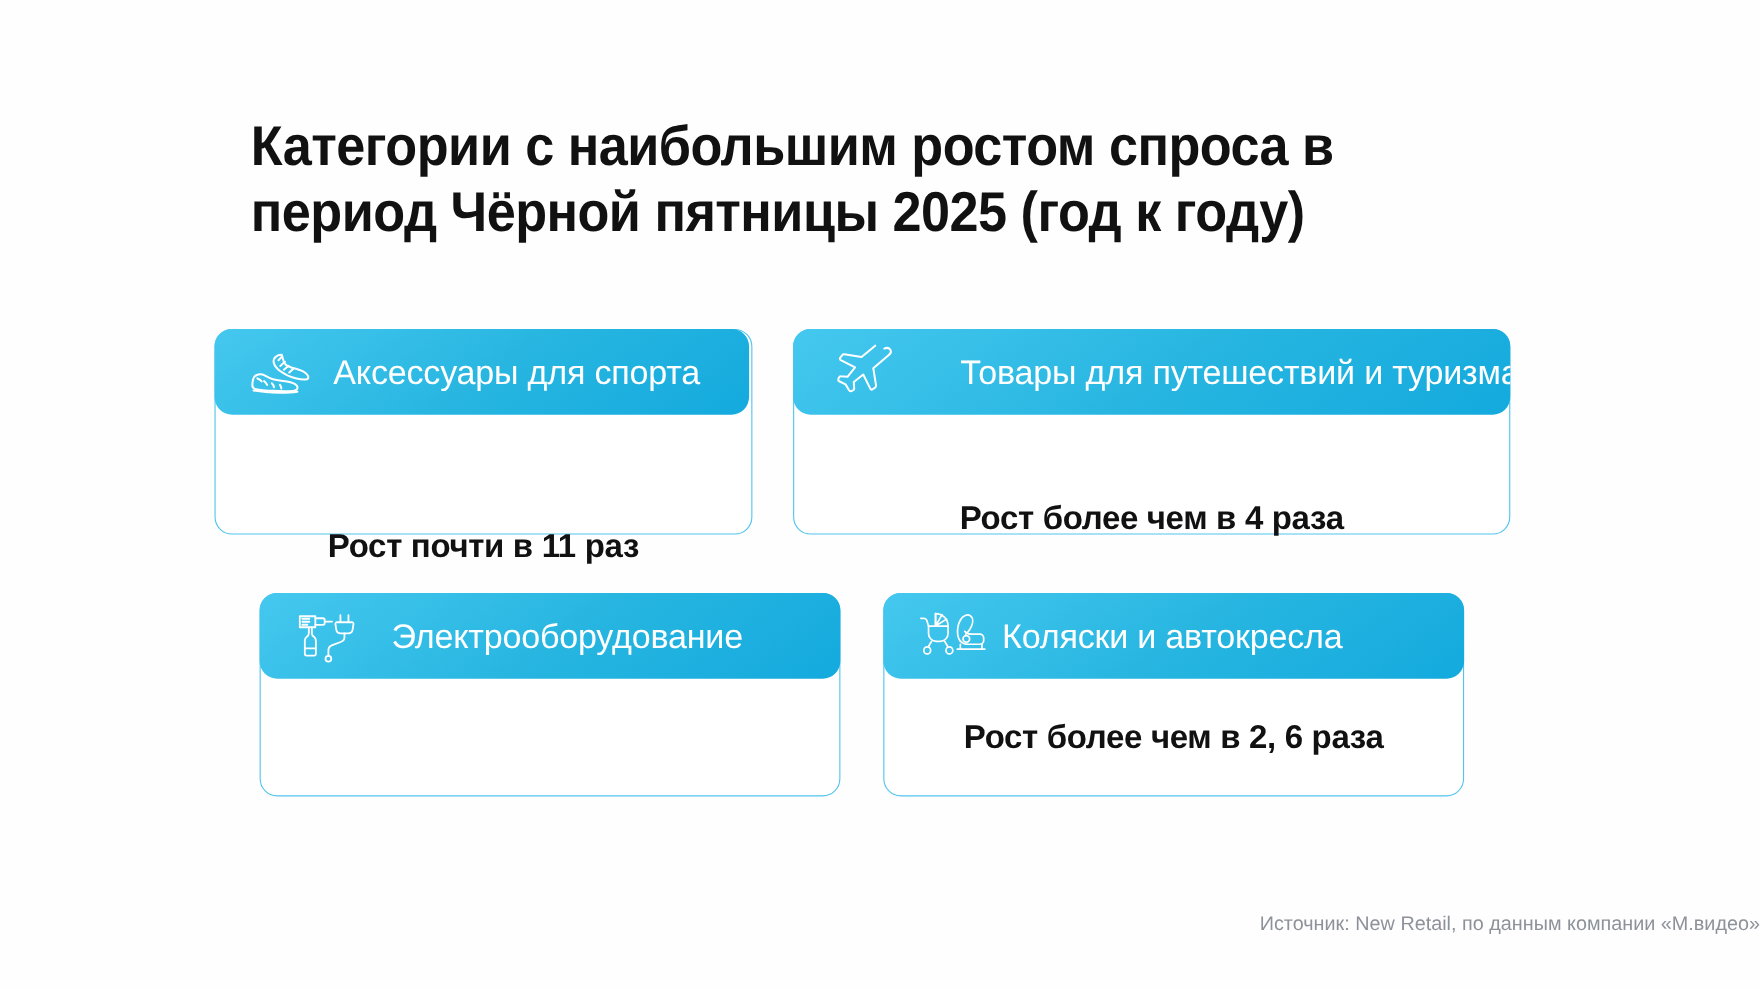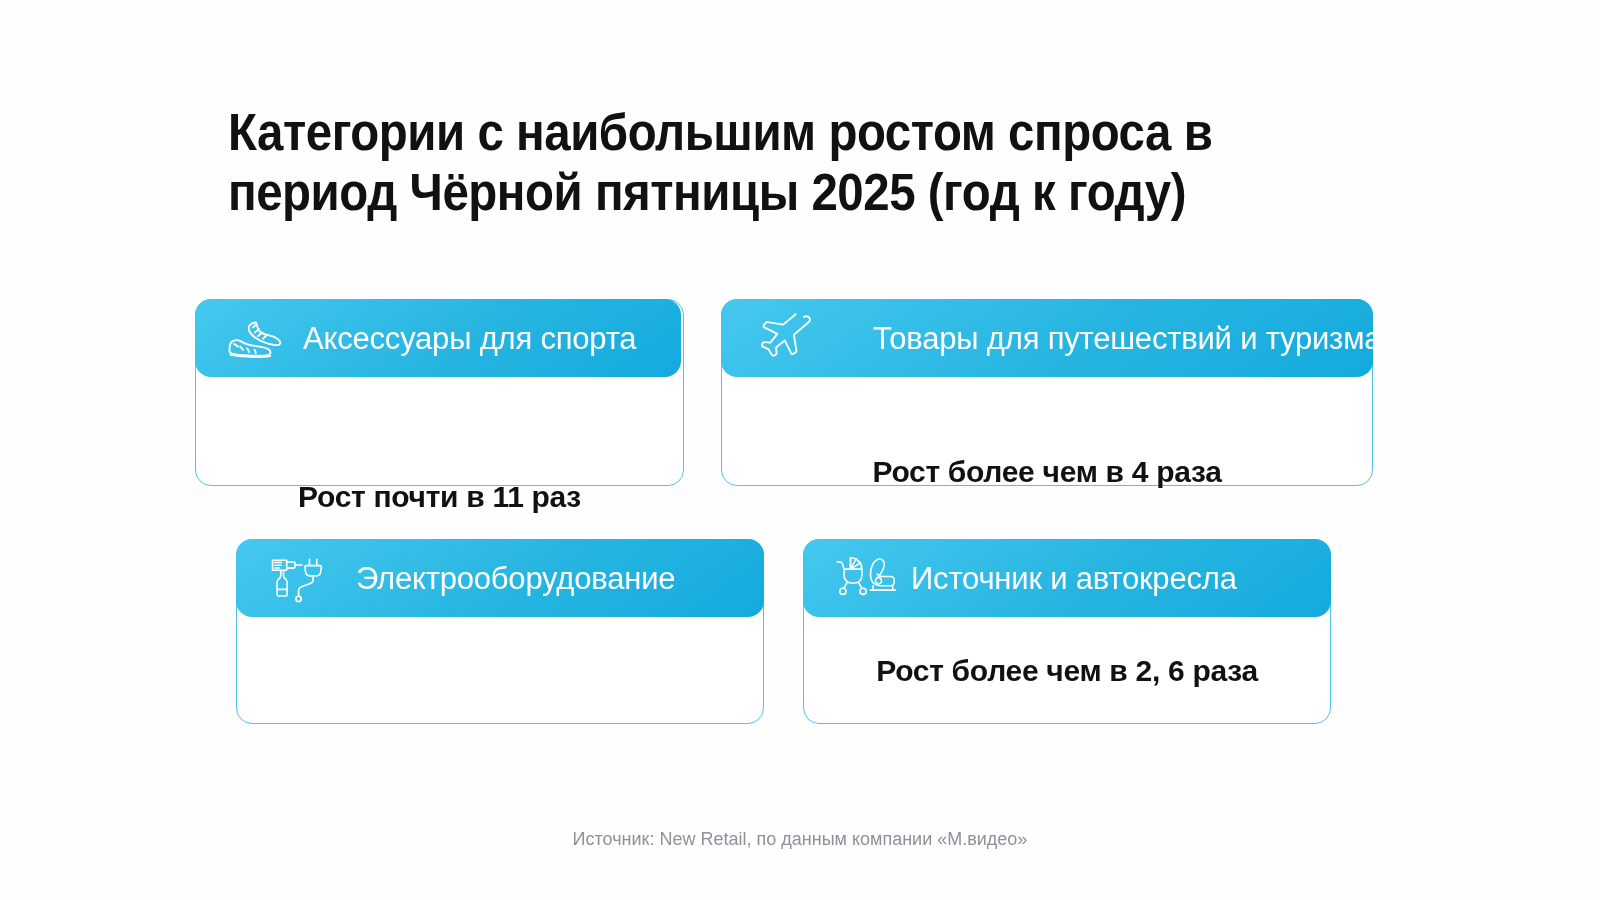--- a/index.html
+++ b/index.html
@@ -128,21 +128,21 @@
   #card-3 { left: 803px;  top: 539px; width: 528px; height: 185px; }
   #card-3 .card-header { width: 528px; }
   #card-3 .card-value  { top: 115px; }
 
   
   .footer {
     position: absolute;
     left: 0;
     top: 826px;
     width: 100%;
-    text-align: center;
+    text-align: right;
     color: #8d9299;
     font-size: 18px;
     line-height: 1.45;
     font-family: "Liberation Sans", sans-serif;
   }
   .footer-line { display: block; }
   .footer-link {
     color: #8d9299;
     text-decoration: underline;
     word-break: break-all;
@@ -226,21 +226,21 @@
             <circle cx="32.6" cy="41.4" r="3.6"></circle>
 
             <path d="M44.5 9c2.3-4.4 7.1-6.1 10.2-4.2 3 1.8 3.2 6.6 1.2 11.2-1.4 3.2-3.6 6.1-6 8.4"></path>
             <path d="M44.5 9c-2.2 3.5-3.3 7.9-3.3 12.4 0 4.2 1 7.7 3 10.2"></path>
             <path d="M44.2 31.6c1.9 2.1 5 3.3 8.6 3.3h12c2.2 0 4-1.8 4-4v-2.6c0-2.2-1.8-4-4-4h-9.3c-2.6 0-5-1.1-6.7-3"></path>
             <path d="M44.2 34.9v5.2M67 34.9v5.2"></path>
             <path d="M41 40.1h29"></path>
             <circle cx="50.5" cy="29.3" r="3.5"></circle>
           </svg>
         </span>
-        <span class="card-title">Источник и автокресла</span>
+        <span class="card-title">Коляски и автокресла</span>
       </div>
     </div>
 
   </div>
 
   <div class="footer">
     <span class="footer-line">Источник: New Retail, по данным компании «М.видео»</span>
   </div>
 
 </div>

